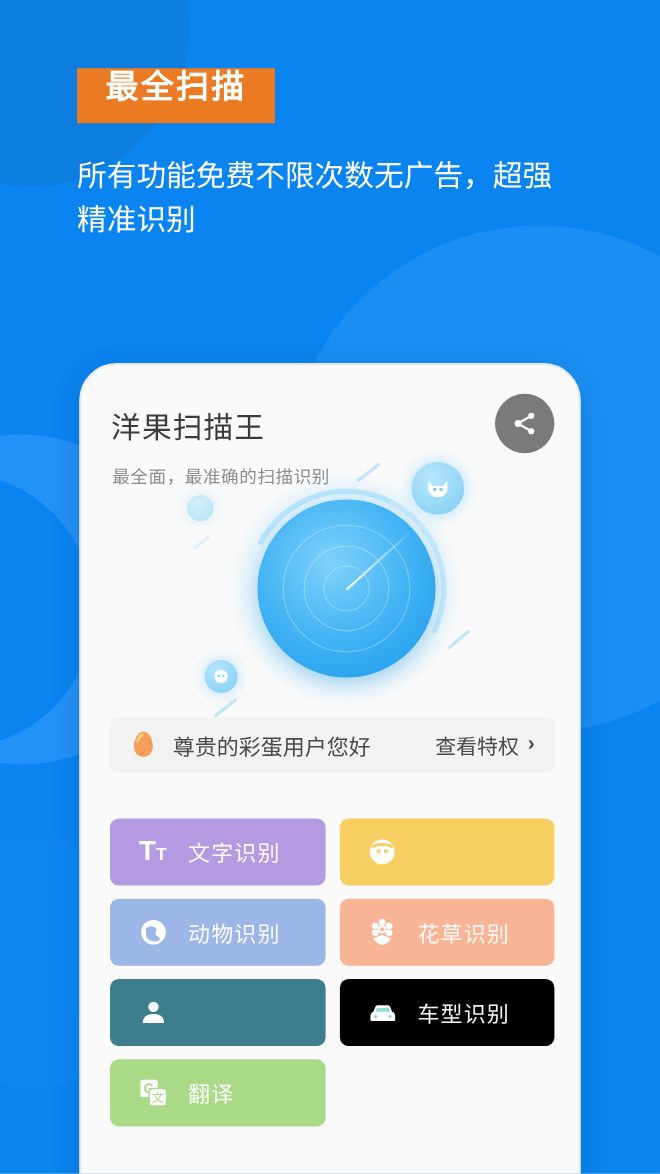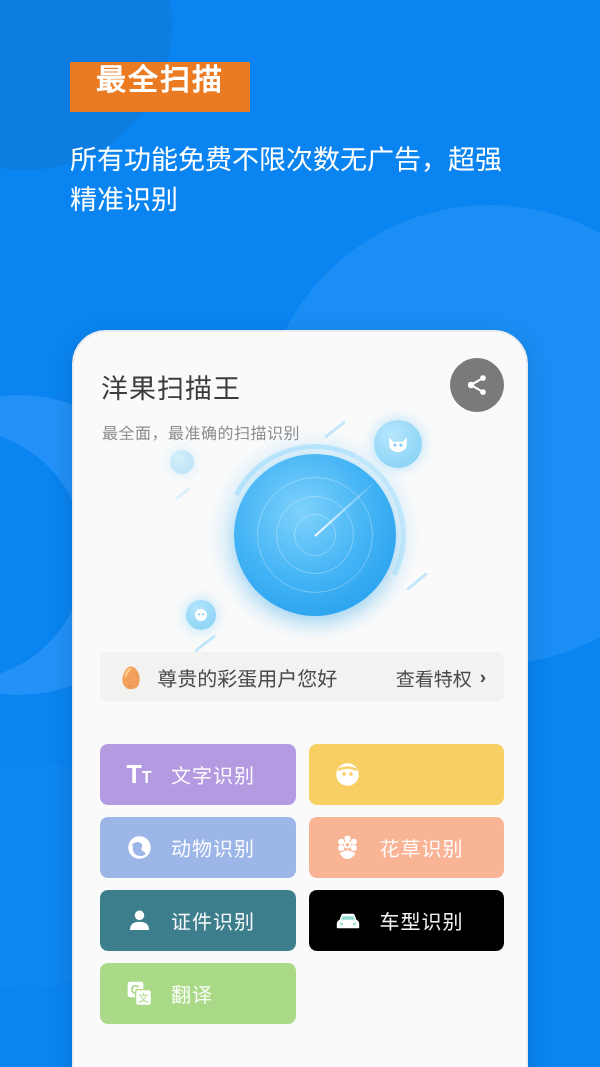--- a/index.html
+++ b/index.html
@@ -316,21 +316,20 @@
         <span class="tile-label">花草识别</span>
       </div>
 
       <div class="tile" style="background:#3d7e8c">
         <span class="tile-icon">
           <svg width="27" height="27" viewBox="0 0 24 24">
             <circle cx="12" cy="7.4" r="4.2" fill="#fff"></circle>
             <path d="M3.4 20.5 Q3.4 13.2 12 13.2 Q20.6 13.2 20.6 20.5 Z" fill="#fff"></path>
           </svg>
         </span>
-        <span class="tile-label">证件识别</span>
       </div>
 
       <div class="tile" style="background:#000000">
         <span class="tile-icon">
           <svg width="30" height="30" viewBox="0 0 24 24">
             <path d="M3 14.5 Q3 11.6 5.2 11.1 L6.6 7.3 Q7 6.2 8.2 6.2 L15.8 6.2
                      Q17 6.2 17.4 7.3 L18.8 11.1 Q21 11.6 21 14.5 L21 17
                      Q21 17.8 20.2 17.8 L3.8 17.8 Q3 17.8 3 17 Z" fill="#fff"></path>
             <path d="M7.6 8.2 L16.4 8.2 L17.4 11 L6.6 11 Z" fill="#92ddd5"></path>
             <circle cx="6.8" cy="14.4" r="1.25" fill="#92ddd5"></circle>

